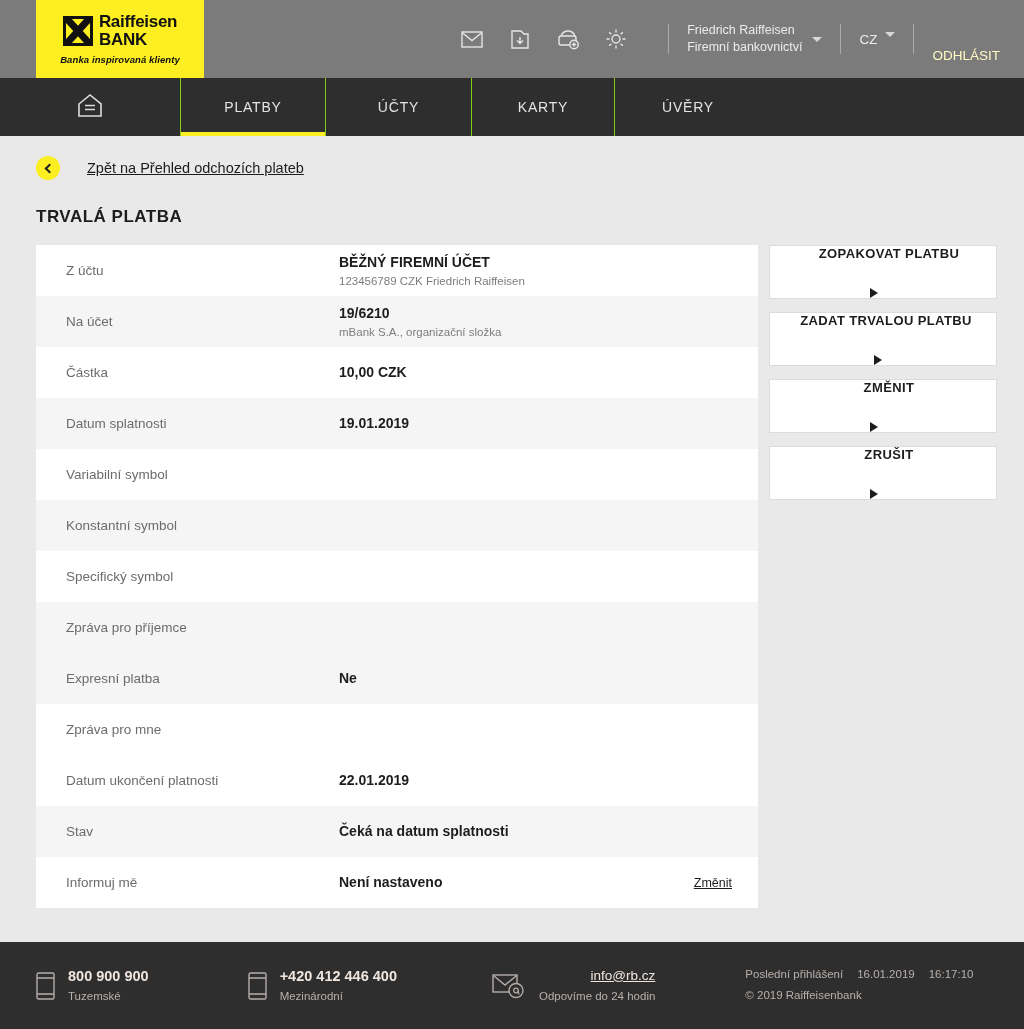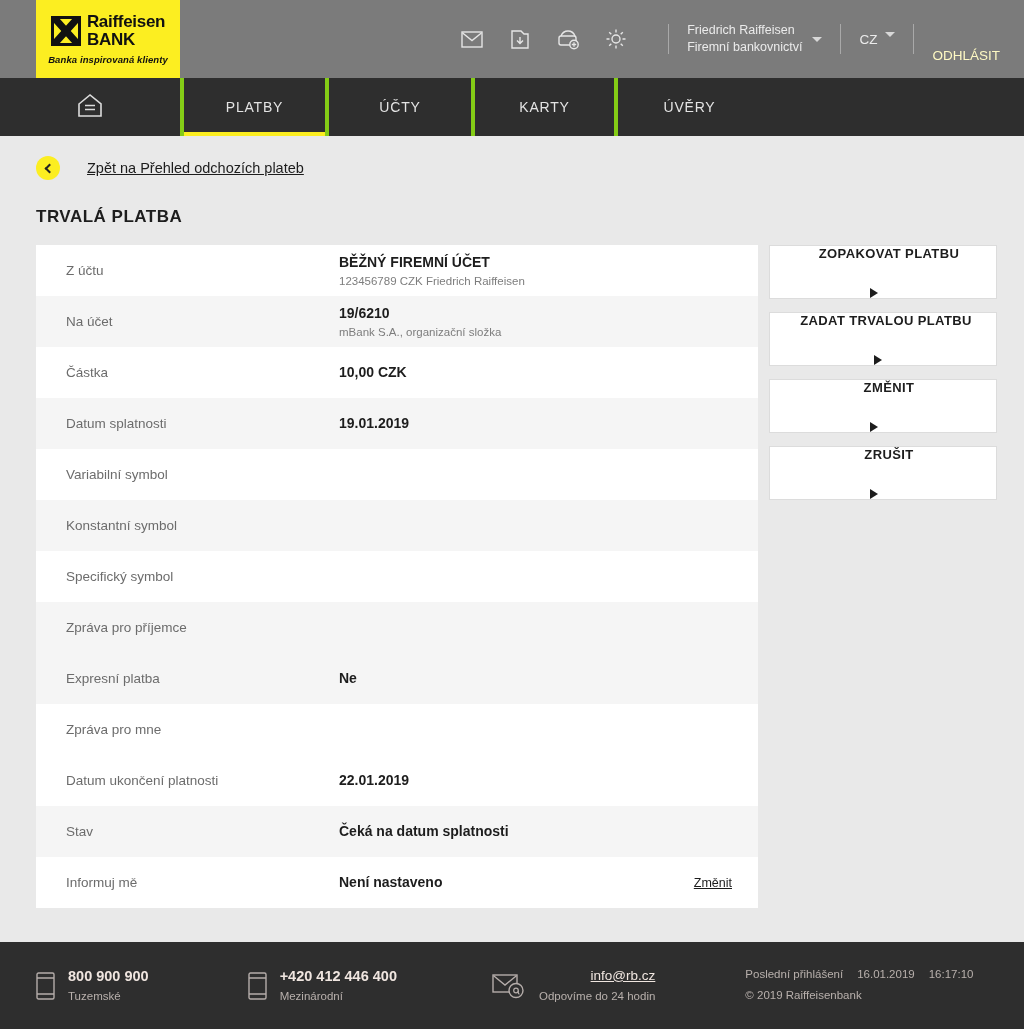--- a/index.html
+++ b/index.html
@@ -13,21 +13,21 @@
 
   
   .topbar {
     position: relative;
     height: 78px;
     background: #7b7b7b;
     display: flex;
     align-items: center;
   }
   .logo-box {
-    width: 144px; height: 78px;
+    width: 168px; height: 78px;
     margin-left: 36px;
     background: #fcee21;
     display: flex; flex-direction: column;
     align-items: center; justify-content: center;
     flex: none;
   }
   .logo-row { display: flex; align-items: center; gap: 6px; }
   .logo-mark {
     width: 30px; height: 30px;
     border: 3px solid #111;
@@ -108,21 +108,21 @@
     display: flex; align-items: center; justify-content: center;
     cursor: pointer;
   }
   .nav-item {
     position: relative;
     display: flex; align-items: center; justify-content: center;
     color: #e4e4e4;
     font-size: 14px;
     letter-spacing: 0.8px;
     cursor: pointer;
-    border-left: 4px solid #84cc16;
+    border-left: 1px solid #84cc16;
     padding: 0 10px;
   }
   .nav-item.w145 { width: 145px; }
   .nav-item.w146 { width: 146px; }
   .nav-item.w143 { width: 143px; }
   .nav-item.w147 { width: 147px; }
   .nav-item.wrest { flex: 1; }
   .nav-item.active::after {
     content: "";
     position: absolute;

